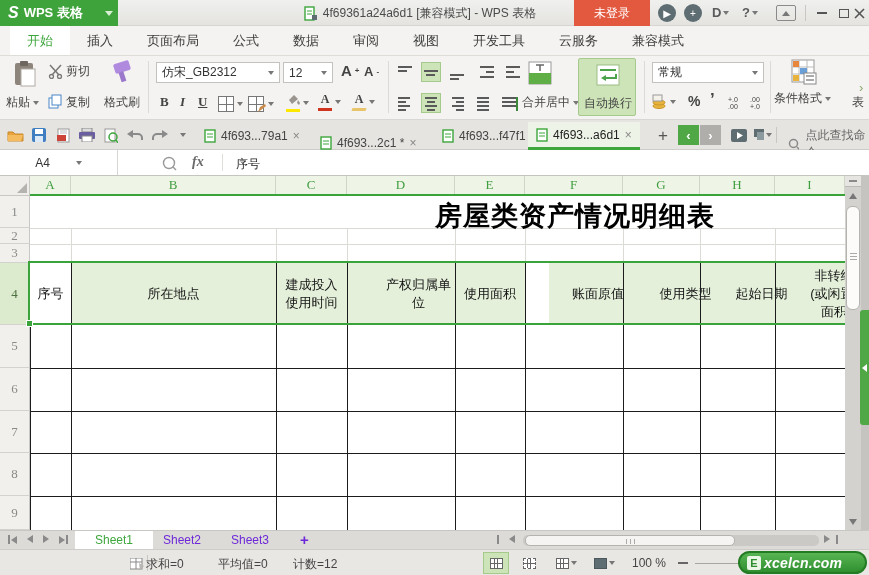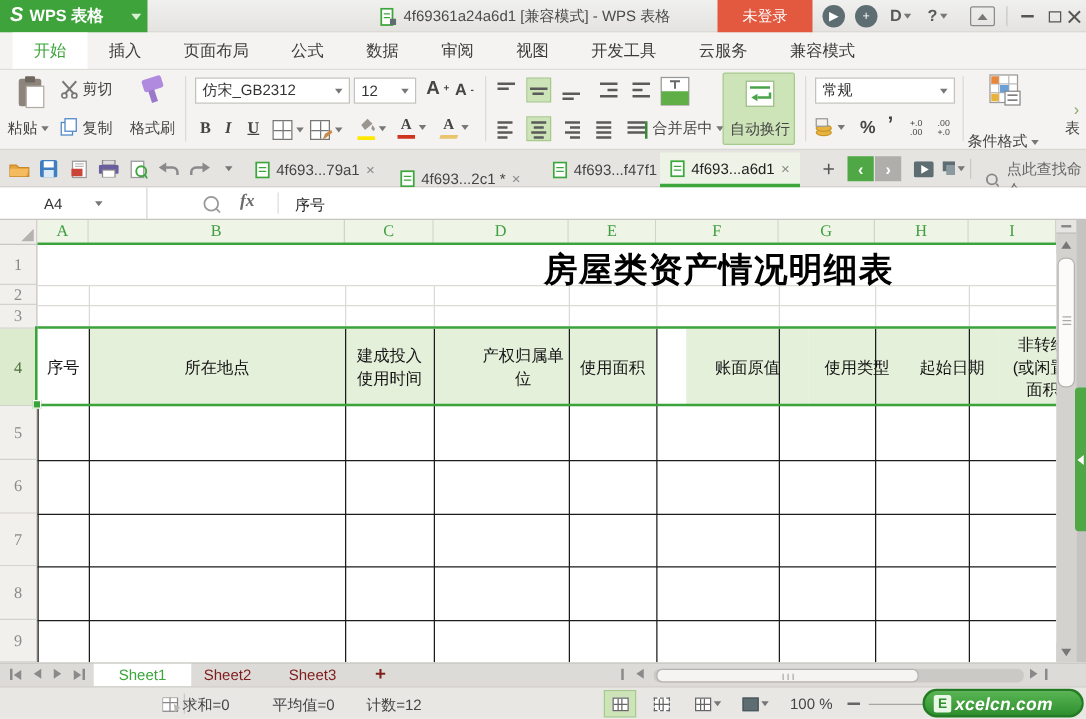--- a/index.html
+++ b/index.html
@@ -133,21 +133,21 @@
   .side-tab { position:absolute; left:860px; top:134px; width:9px; height:115px; background:#4fa845; border-radius:3px 0 0 3px;
     display:flex; align-items:center; justify-content:center; }
   .tri-left-w { width:0; height:0; border-top:4px solid transparent; border-bottom:4px solid transparent; border-right:5px solid #fff; }
 
   
   .sheetbar { position:absolute; left:0; top:530px; width:869px; height:19px; background:#dddbd7; border-top:1px solid #c9c7c3; }
   .snav { position:absolute; top:4px; display:flex; align-items:center; }
   .tri-l { width:0; height:0; border-top:4px solid transparent; border-bottom:4px solid transparent; border-right:6px solid #8a8a8a; }
   .tri-r { width:0; height:0; border-top:4px solid transparent; border-bottom:4px solid transparent; border-left:6px solid #8a8a8a; }
   .bar-v { width:2px; height:9px; background:#8a8a8a; }
-  .stab { position:absolute; top:0; height:19px; padding:0 20px; line-height:18px; font-size:12px; color:#7f1d1d; cursor:pointer; }
+  .stab { position:absolute; top:0; height:19px; padding:0 20px; line-height:18px; font-size:12px; color:#6d28d9; cursor:pointer; }
   .stab.active { background:#fff; color:#3da63c; }
   .hs-track { position:absolute; left:523px; top:4px; width:296px; height:11px; background:#cbc9c6; border-radius:5px; }
   .hs-thumb { position:absolute; left:525px; top:4px; width:210px; height:11px; background:#f5f4f2; border:1px solid #b5b3b0; border-radius:5px; }
   .hs-thumb::after { content:""; display:block; margin:3px auto 0; width:9px; height:5px;
     background:linear-gradient(#aaa,#aaa) 0 0/1px 5px no-repeat, linear-gradient(#aaa,#aaa) 4px 0/1px 5px no-repeat, linear-gradient(#aaa,#aaa) 8px 0/1px 5px no-repeat; }
 
   
   .statusbar { position:absolute; left:0; top:549px; width:869px; height:26px; background:#e9e7e4; border-top:1px solid #cfcdc9; }
   .stat-txt { position:absolute; top:6px; font-size:12px; color:#444; }
   .view-btn { position:absolute; top:3px; width:24px; height:20px; display:flex; align-items:center; justify-content:center; gap:2px; }
@@ -383,21 +383,21 @@
         <line x1="9" y1="1" x2="9" y2="23" stroke="#bbb"></line>
         <line x1="17" y1="1" x2="17" y2="23" stroke="#bbb"></line>
         <rect x="3" y="2" width="6" height="6" fill="#e8863c"></rect>
         <rect x="10" y="9" width="7" height="6" fill="#6a9fd8"></rect>
         <rect x="3" y="16" width="6" height="6" fill="#e8b33c"></rect>
         <rect x="14" y="14" width="12" height="11" fill="#fff" stroke="#888"></rect>
         <line x1="16" y1="17" x2="24" y2="17" stroke="#555"></line>
         <line x1="16" y1="21" x2="24" y2="21" stroke="#555"></line>
       </svg>
   </div>
-  <div class="rlabel" style="left:774px; top:49px;">
+  <div class="rlabel" style="left:774px; top:34px;">
     <span>条件格式</span>
       <span class="caret"></span>
   </div>
   <div class="rlabel" style="left:852px; top:38px;">表</div>
   <div class="rlabel" style="left:859px; top:24px; color:#8aa86a; font-size:13px;">
       <span>›</span>
     </div>
 </div>
 
 <div class="tabrow">

